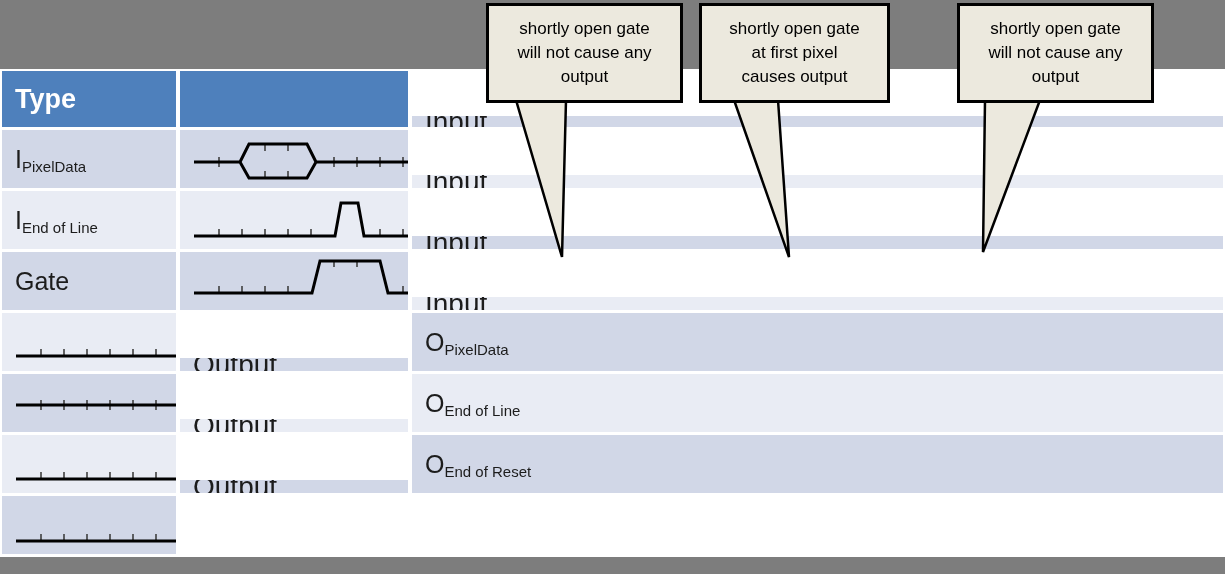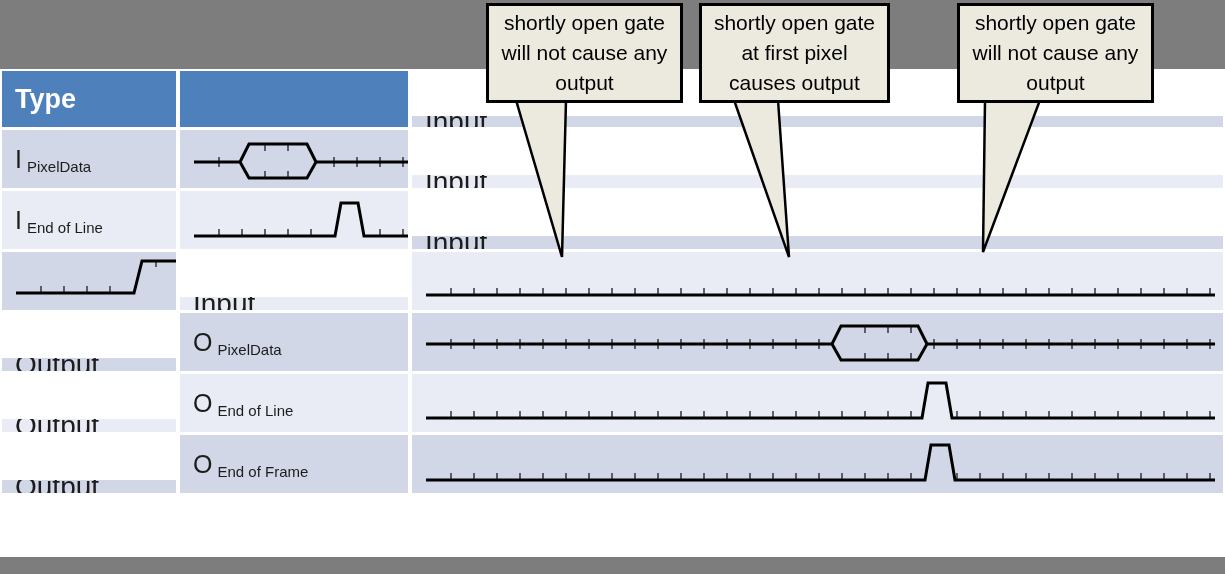--- a/index.html
+++ b/index.html
@@ -14,28 +14,28 @@
          background:#ffffff;padding:2px 2px 3px 2px;
          display:grid;grid-template-columns:174px 228px 1fr;
          grid-template-rows:56px 58px 58px 58px 58px 58px 58px 58px;
          column-gap:4px;row-gap:3px;}
   .cell{position:relative;display:flex;align-items:center;overflow:hidden;}
   .th{background:var(--header);color:#ffffff;font-weight:bold;font-size:27px;padding-left:13px;}
   .dark{background:var(--rowdark);}
   .light{background:var(--rowlight);}
   .t{font-size:28px;padding-left:13px;margin-top:45px;}
   .n{font-size:25px;padding-left:13px;}
-  .sub{font-size:15px;margin-left:5px;transform:translateY(7px);}
+  .sub{font-size:15px;transform:translateY(7px);}
   .w{padding:0;}
   .wave-svg{position:absolute;left:0;top:0;}
   
   .callout{position:absolute;top:3px;height:100px;box-sizing:border-box;z-index:30;
            background:var(--callout);border:3px solid var(--stroke);
            display:flex;align-items:center;justify-content:center;text-align:center;
-           font-size:21px;line-height:1.42;white-space:pre-line;color:#000;}
+           font-size:17px;line-height:1.42;white-space:pre-line;color:#000;}
   .co1{left:486px;width:197px;}
   .co2{left:699px;width:191px;}
   .co3{left:957px;width:197px;}
   .tails{position:absolute;left:0;top:0;z-index:20;pointer-events:none;}
 </style>
 </head>
 <body>
 
 <div class="slide">
 
@@ -62,20 +62,24 @@
       <span class="sub">End of Line</span>
     </div>
     <div class="cell light w">
       <svg class="wave-svg" width="817" height="58" viewBox="0 0 817 58">
           <path d="M39 38V44M62 38V44M85 38V44M108 38V44M131 38V44M200 38V44M223 38V44M246 38V44M269 38V44M292 38V44M315 38V44M384 38V44M407 38V44M430 38V44M453 38V44M476 38V44M522 38V44M545 38V44M568 38V44M591 38V44M614 38V44M637 38V44M660 38V44M706 38V44M729 38V44M752 38V44M775 38V44M798 38V44" fill="none" stroke="#404040" stroke-width="1.6" stroke-linejoin="miter" stroke-linecap="butt"></path>
           <path d="M14 45H155L161 12H178L184 45H332L338 12H356L362 45H489L495 12H513L519 45H665L671 12H691L697 45H803" fill="none" stroke="#000000" stroke-width="3" stroke-linejoin="miter" stroke-linecap="butt"></path>
         </svg>
     </div>
 
     <div class="cell dark t">Input</div>
+    <div class="cell dark n">
+      <span class="sig">Gate</span>
+      <span class="sub"></span>
+    </div>
     <div class="cell dark w">
       <svg class="wave-svg" width="817" height="58" viewBox="0 0 817 58">
           <path d="M39 34V40M62 34V40M85 34V40M108 34V40M154 10V15M177 10V15M223 34V40M246 34V40M269 34V40M292 34V40M315 34V40M338 34V40M361 34V40M407 10V15M453 34V40M476 34V40M499 34V40M522 34V40M545 10V15M568 10V15M591 34V40M614 34V40M637 34V40M660 34V40M683 34V40M706 34V40M729 34V40M752 34V40M775 34V40M798 34V40" fill="none" stroke="#404040" stroke-width="1.6" stroke-linejoin="miter" stroke-linecap="butt"></path>
           <path d="M14 41H132L140 9H200L208 41H378L386 9H423L431 41H532L540 9H580L588 41H803" fill="none" stroke="#000000" stroke-width="3" stroke-linejoin="miter" stroke-linecap="butt"></path>
         </svg>
     </div>
 
     <div class="cell light t">Input</div>
     <div class="cell light w">
       <svg class="wave-svg" width="817" height="58" viewBox="0 0 817 58">
@@ -104,21 +108,21 @@
     <div class="cell light w">
       <svg class="wave-svg" width="817" height="58" viewBox="0 0 817 58">
           <path d="M39 37V43M62 37V43M85 37V43M108 37V43M131 37V43M154 37V43M177 37V43M200 37V43M223 37V43M246 37V43M269 37V43M292 37V43M315 37V43M338 37V43M361 37V43M384 37V43M407 37V43M430 37V43M453 37V43M476 37V43M499 37V43M545 37V43M568 37V43M591 37V43M614 37V43M637 37V43M660 37V43M683 37V43M706 37V43M729 37V43M752 37V43M775 37V43M798 37V43" fill="none" stroke="#404040" stroke-width="1.6" stroke-linejoin="miter" stroke-linecap="butt"></path>
           <path d="M14 44H510L516 9H534L540 44H803" fill="none" stroke="#000000" stroke-width="3" stroke-linejoin="miter" stroke-linecap="butt"></path>
         </svg>
     </div>
 
     <div class="cell dark t">Output</div>
     <div class="cell dark n">
       <span class="sig">O</span>
-      <span class="sub">End of Frame</span>
+      <span class="sub">End of Reset</span>
     </div>
     <div class="cell dark w">
       <svg class="wave-svg" width="817" height="58" viewBox="0 0 817 58">
           <path d="M39 38V44M62 38V44M85 38V44M108 38V44M131 38V44M154 38V44M177 38V44M200 38V44M223 38V44M246 38V44M269 38V44M292 38V44M315 38V44M338 38V44M361 38V44M384 38V44M407 38V44M430 38V44M453 38V44M476 38V44M499 38V44M545 38V44M568 38V44M591 38V44M614 38V44M637 38V44M660 38V44M683 38V44M706 38V44M729 38V44M752 38V44M775 38V44M798 38V44" fill="none" stroke="#404040" stroke-width="1.6" stroke-linejoin="miter" stroke-linecap="butt"></path>
           <path d="M14 45H513L519 10H537L543 45H803" fill="none" stroke="#000000" stroke-width="3" stroke-linejoin="miter" stroke-linecap="butt"></path>
         </svg>
     </div>
   </div>
 
   <svg class="tails" width="1225" height="574" viewBox="0 0 1225 574">

